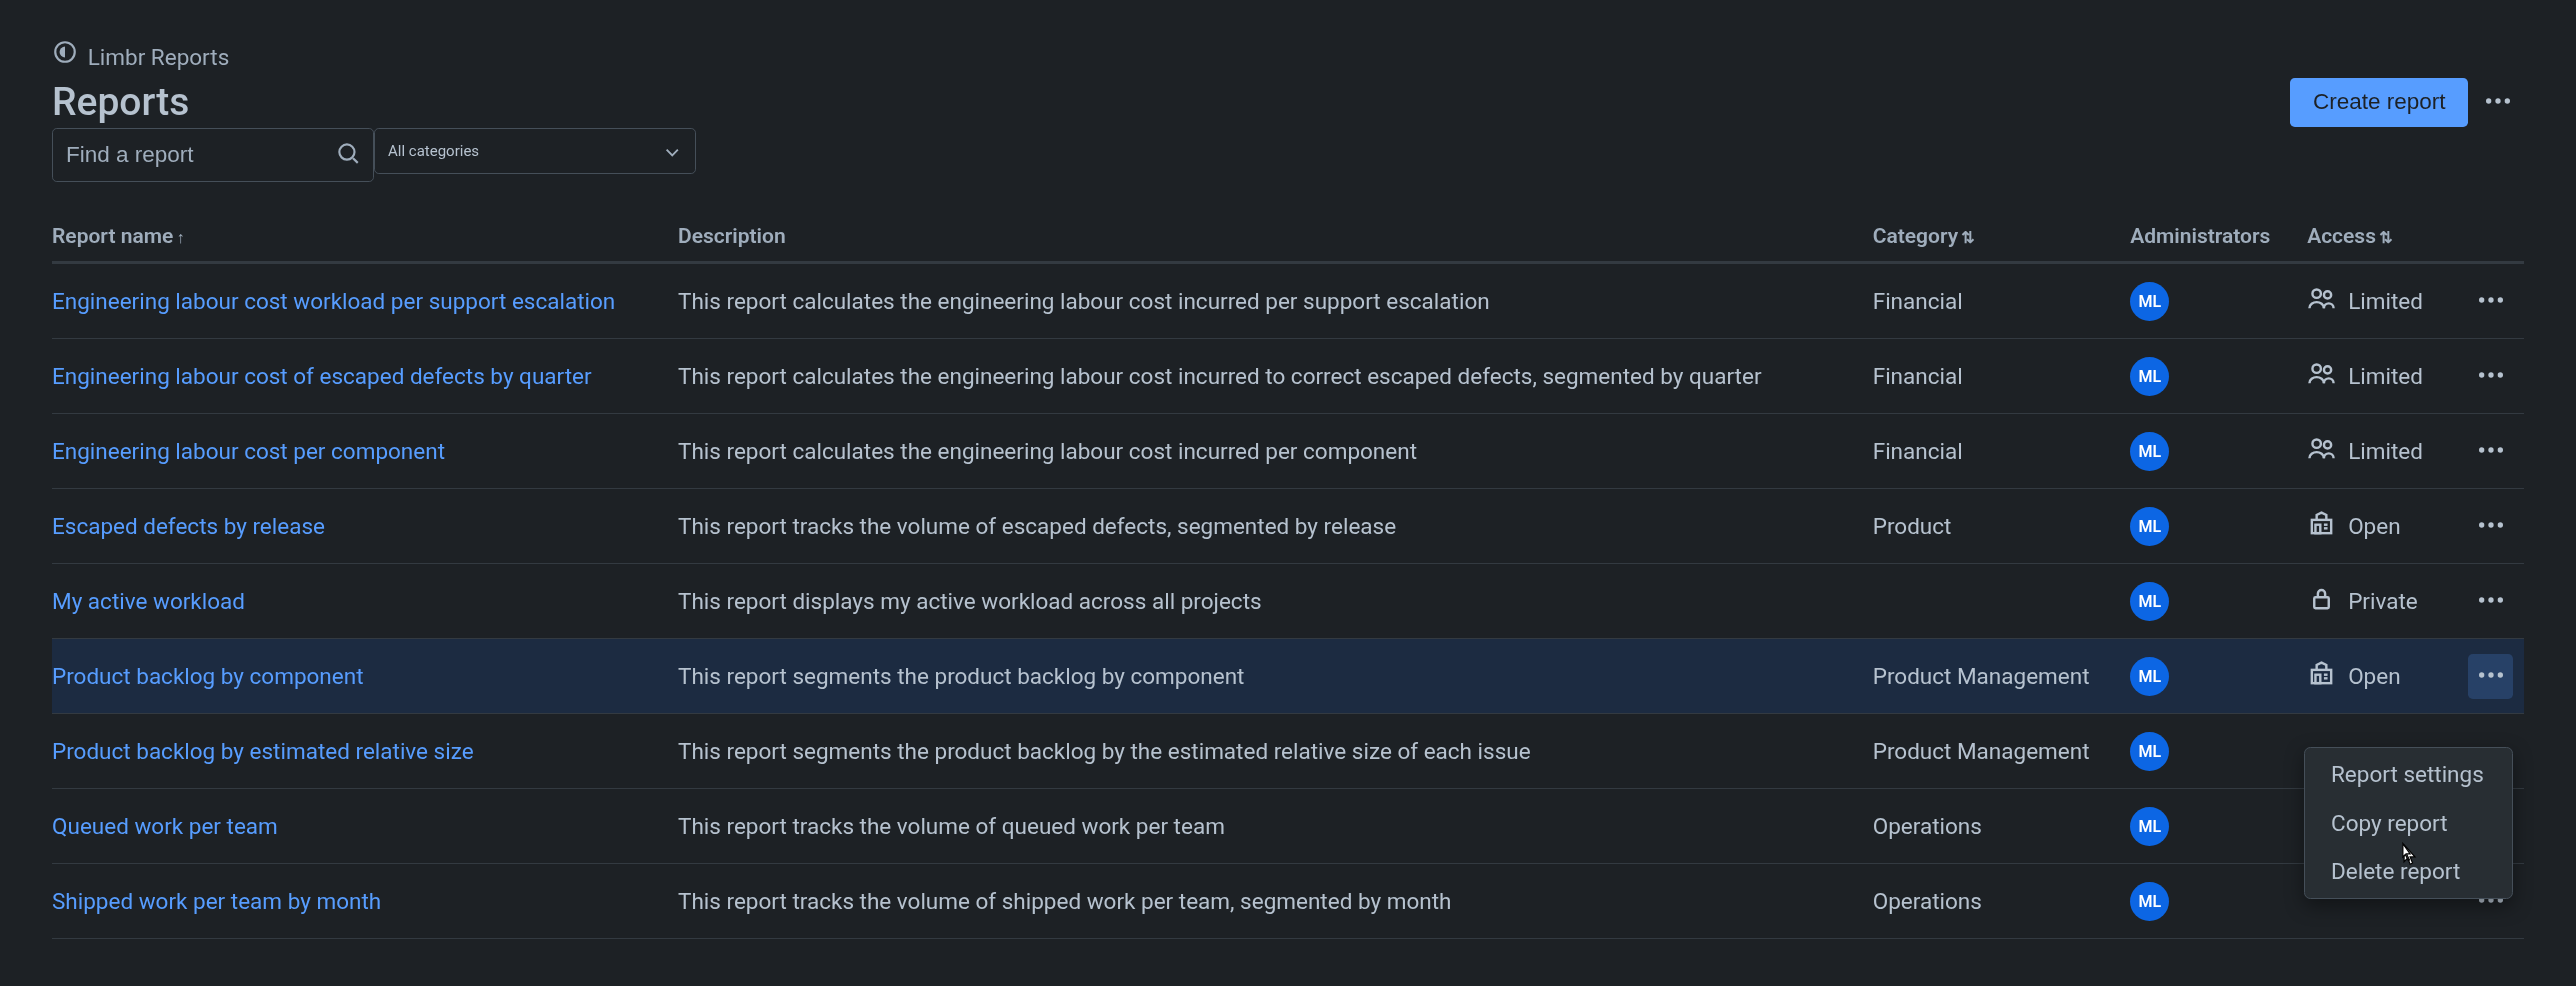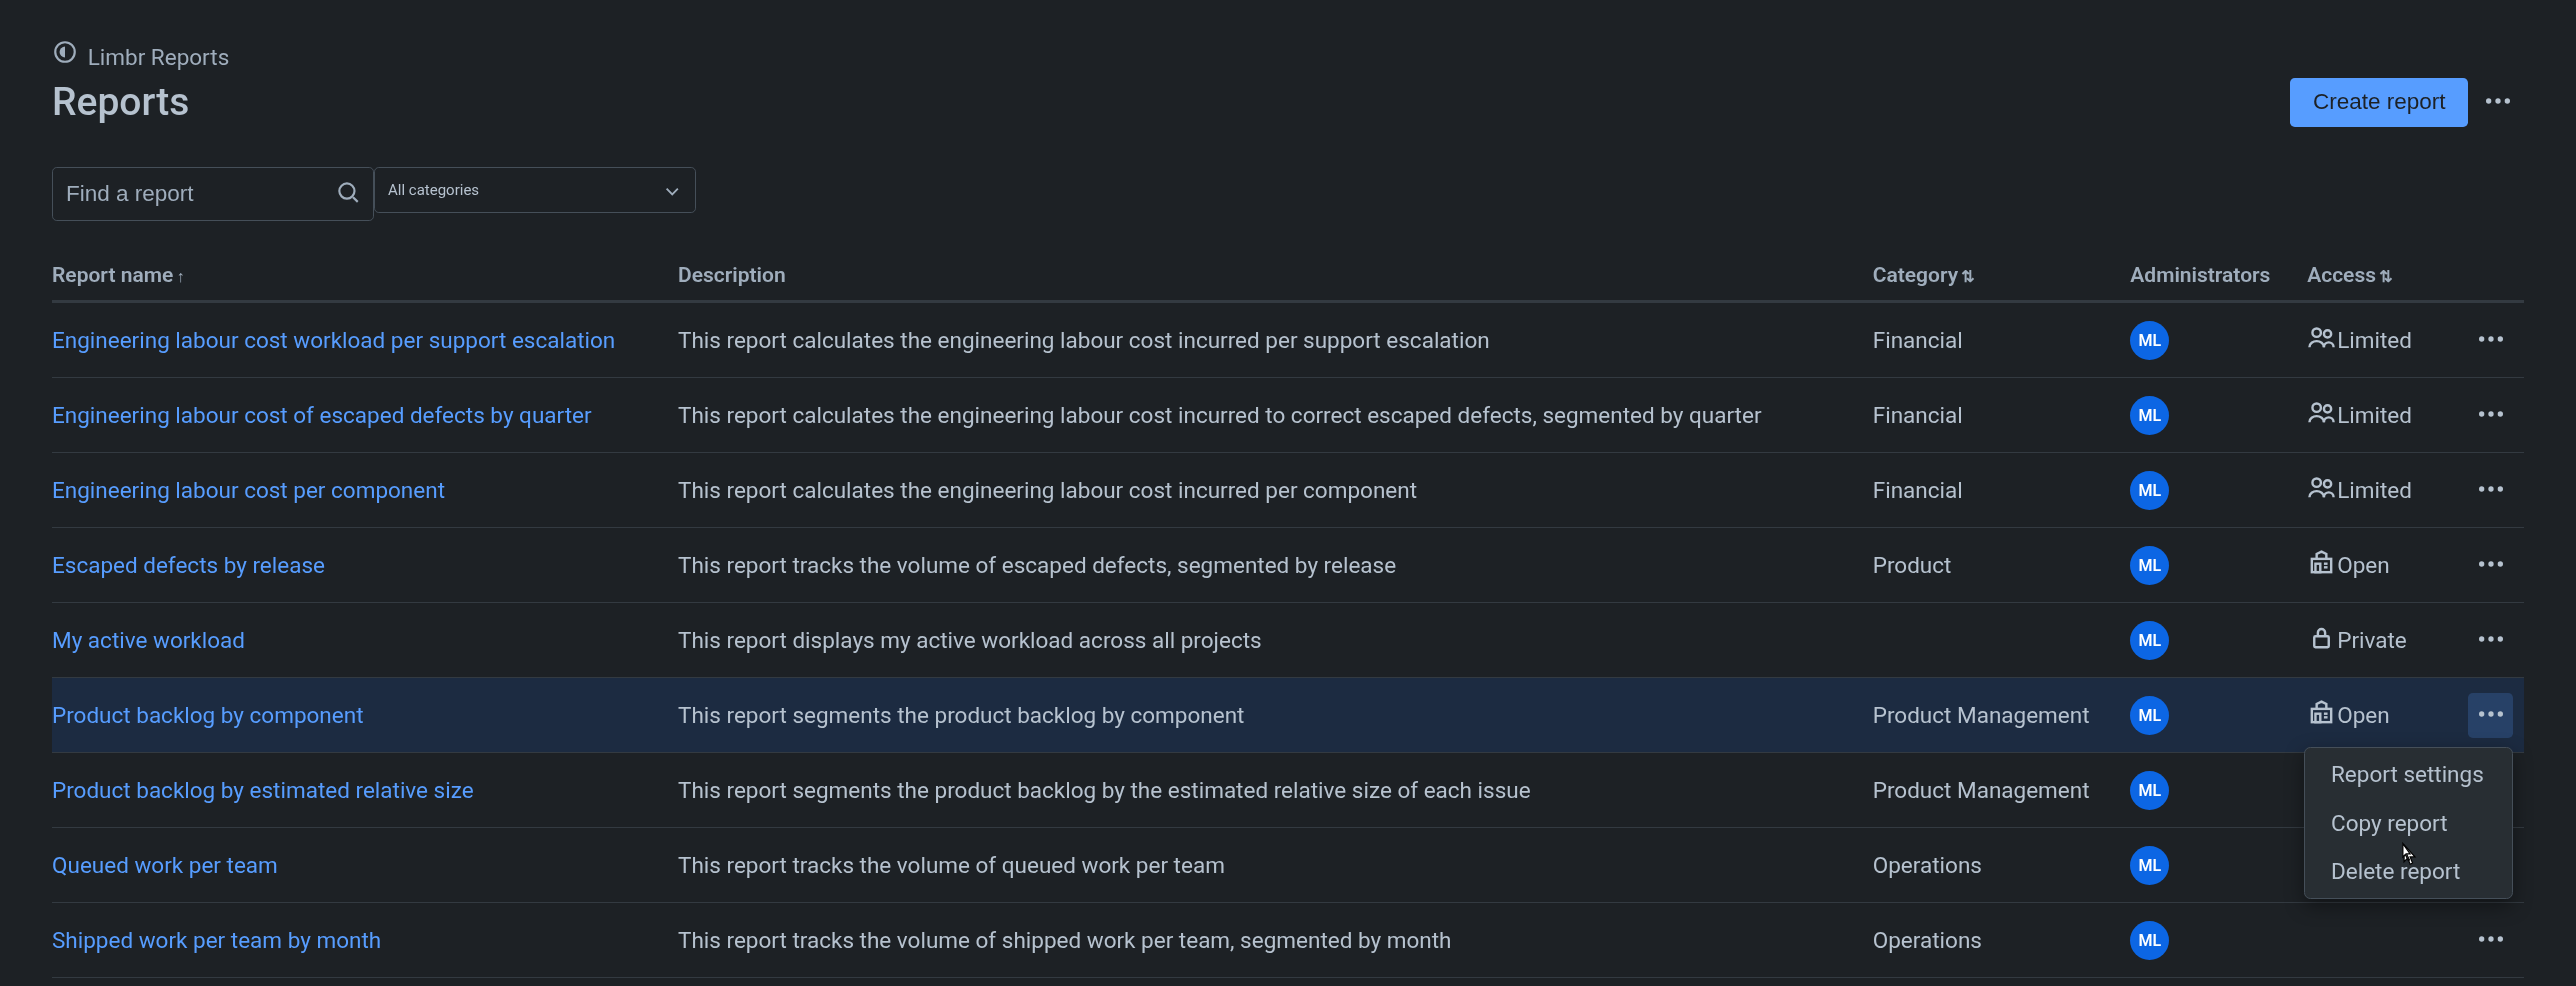--- a/index.html
+++ b/index.html
@@ -40,21 +40,20 @@
     font-size: 22.5px;
     margin-bottom: 6.4px;
   }
   .breadcrumb svg { width: 26px; height: 26px; }
 
   
   .header-row {
     display: flex;
     align-items: center;
     justify-content: space-between;
-    margin-bottom: 39px;
   }
   .page-title {
     font-size: 39px;
     font-weight: 500;
     color: var(--text-heading);
     margin: 0;
   }
   .header-actions {
     display: flex;
     gap: 4px;
@@ -168,21 +167,21 @@
     color: #fff;
     font-size: 16px;
     font-weight: 600;
     display: inline-flex;
     align-items: center;
     justify-content: center;
   }
   .access-cell {
     display: flex;
     align-items: center;
-    gap: 1px;
+    gap: 12px;
     color: var(--text);
   }
   .access-cell svg { width: 29px; height: 29px; }
   .row-actions {
     width: 52px;
     text-align: right;
   }
   .row-actions .btn-icon { width: 45px; height: 45px; }
   tbody tr.selected .row-actions .btn-icon { background: #579dff33; }
 

